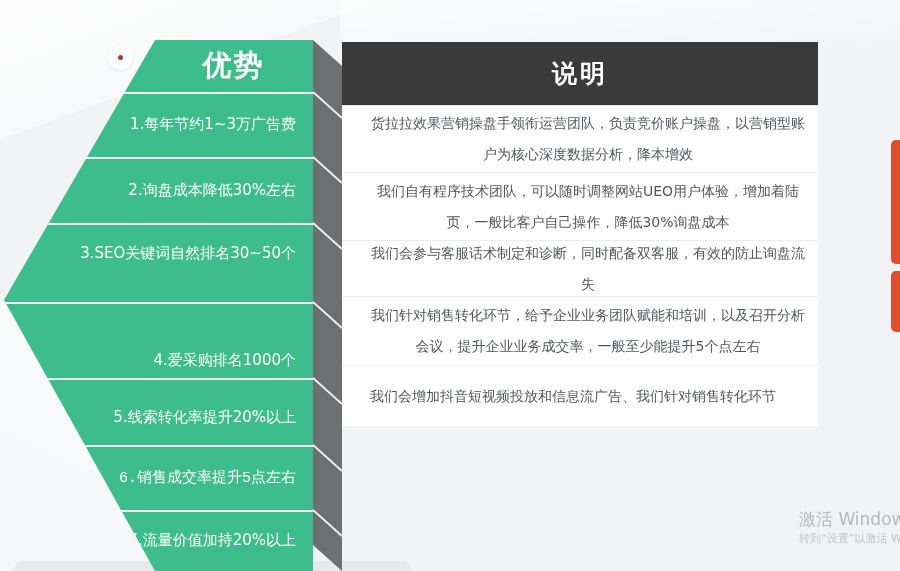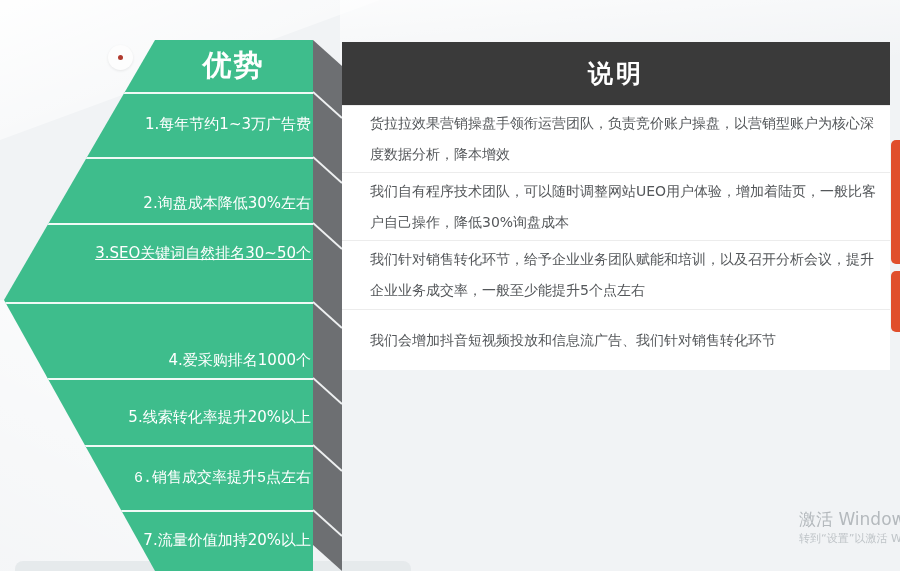--- a/index.html
+++ b/index.html
@@ -1,19 +1,20 @@
 <!DOCTYPE html>
 <html><head>
 <meta charset="utf-8">
 <style>
   html,body { margin:0; padding:0; }
   .stage {
     position:relative; width:900px; height:571px; overflow:hidden;
     background:#f1f3f5;
     font-family:"DejaVu Sans","Liberation Sans",sans-serif;
+    text-align:center;
   }
   
   .streak { position:absolute; pointer-events:none; }
   .streak-top {
     left:0; top:0; width:420px; height:150px;
     clip-path:polygon(0 0, 380px 0, 0 140px);
     background:linear-gradient(160deg, rgba(255,255,255,.95), rgba(255,255,255,0));
   }
   .streak-topright {
     right:0; top:0; width:560px; height:60px;
@@ -29,41 +30,41 @@
     position:absolute; left:15px; top:561px; width:396px; height:12px;
     background:#e6eaec; border-radius:8px 8px 0 0; z-index:1;
   }
   
   .adv {
     position:absolute; left:4px; top:40px; width:309px; height:531px; z-index:2;
     background:#3ebd8c;
     clip-path:polygon(151px 0, 309px 0, 309px 531px, 151px 531px, 0 260px);
   }
   .adv-row { position:absolute; left:0; right:0; display:flex; align-items:center;
-             justify-content:flex-end; padding-right:2px; box-sizing:border-box;
+             justify-content:flex-end; padding-right:17px; box-sizing:border-box;
              color:#fff; font-size:15px; }
   .adv-head { top:0; height:52px; justify-content:center; padding:0 0 0 150px;
               font-size:29px; font-weight:bold; letter-spacing:2px; }
   .g-r1 { top:52px;  height:65px; }
-  .g-r2 { top:130px; height:66px; }
-  .g-r3 { top:183px; height:60px;text-decoration:underline; }
+  .g-r2 { top:117px; height:66px; }
+  .g-r3 { top:183px; height:60px; }
   .g-r4 { top:262px; height:76px;margin-top:20px; }
   .g-r5 { top:338px; height:79px; }
   .g-r6 { top:405px; height:65px;font-family:Liberation Mono, monospace; }
   .g-r7 { top:470px; height:61px; }
   .g-sep { position:absolute; left:0; right:0; height:2px;
            background:rgba(255,255,255,.92); }
   
   .side3d {
     position:absolute; left:313px; top:40px; width:29px; height:531px; z-index:2;
     background:#6d6f72;
     clip-path:polygon(0 0, 29px 26px, 29px 531px, 0 505px);
   }
   
-  .tbl { position:absolute; left:342px; top:42px; width:548px; z-index:2; }
+  .tbl { position:absolute; left:342px; top:42px; width:476px; z-index:2; }
   .tbl-head {
     height:63px; background:#3a3a3a; color:#fff; display:flex;
     align-items:center; justify-content:center; font-size:25px; font-weight:bold;
     letter-spacing:3px;
   }
   .t-row {
     background:#ffffff; border-top:1px solid #ececec; box-sizing:border-box;
     display:flex; align-items:center; padding:0 12px 0 28px;
     color:#54575a; font-size:14px; line-height:31px;
   }
@@ -126,20 +127,23 @@
   </div>
 
   <div class="tbl">
     <div class="tbl-head">说明</div>
     <div class="t-row" style="height:67px">
         <span>货拉拉效果营销操盘手领衔运营团队，负责竞价账户操盘，以营销型账户为核心深度数据分析，降本增效</span>
       </div>
     <div class="t-row" style="height:68px">
         <span>我们自有程序技术团队，可以随时调整网站UEO用户体验，增加着陆页，一般比客户自己操作，降低30%询盘成本</span>
       </div>
+    <div class="t-row" style="height:56px">
+        <span>我们会参与客服话术制定和诊断，同时配备双客服，有效的防止询盘流失</span>
+      </div>
     <div class="t-row" style="height:69px">
         <span>我们针对销售转化环节，给予企业业务团队赋能和培训，以及召开分析会议，提升企业业务成交率，一般至少能提升5个点左右</span>
       </div>
     <div class="t-row" style="height:61px">
         <span>我们会增加抖音短视频投放和信息流广告、我们针对销售转化环节</span>
       </div>
   </div>
 
   <div class="red-strip s1"></div>
   <div class="red-strip s2"></div>

